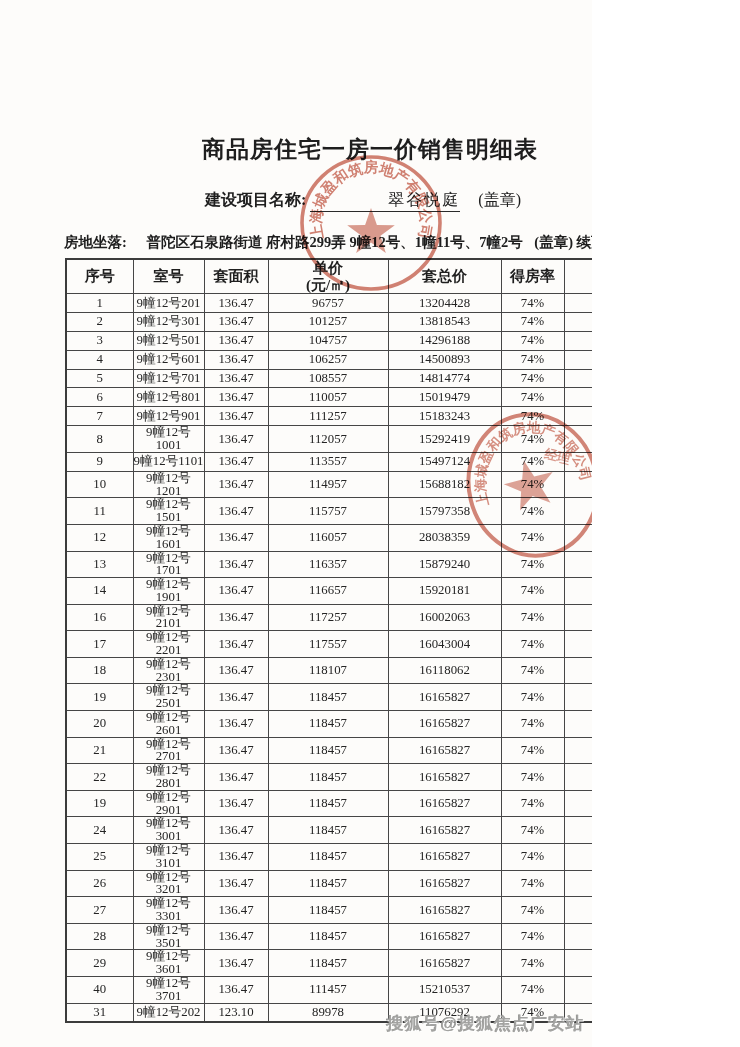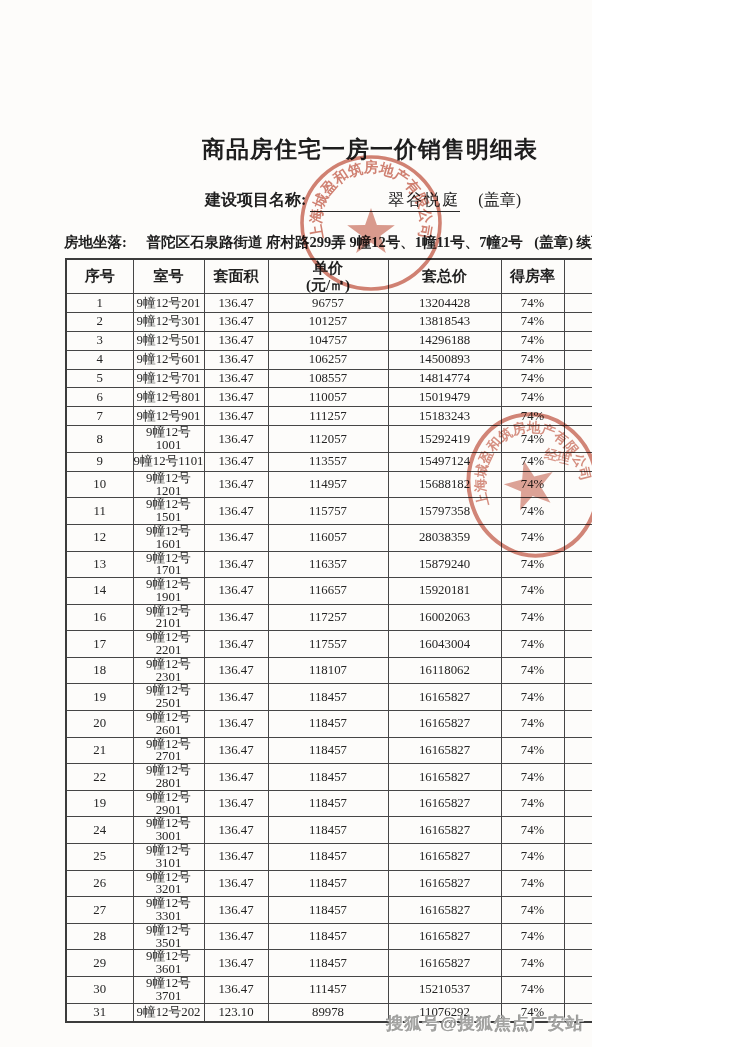--- a/index.html
+++ b/index.html
@@ -357,21 +357,21 @@
         <tr>
           <td>29</td>
           <td>9幢12号3601</td>
           <td>136.47</td>
           <td>118457</td>
           <td>16165827</td>
           <td>74%</td>
           <td></td>
         </tr>
         <tr>
-          <td>30</td>
+          <td>40</td>
           <td>9幢12号3701</td>
           <td>136.47</td>
           <td>111457</td>
           <td>15210537</td>
           <td>74%</td>
           <td></td>
         </tr>
         <tr>
           <td>31</td>
           <td>9幢12号202</td>

